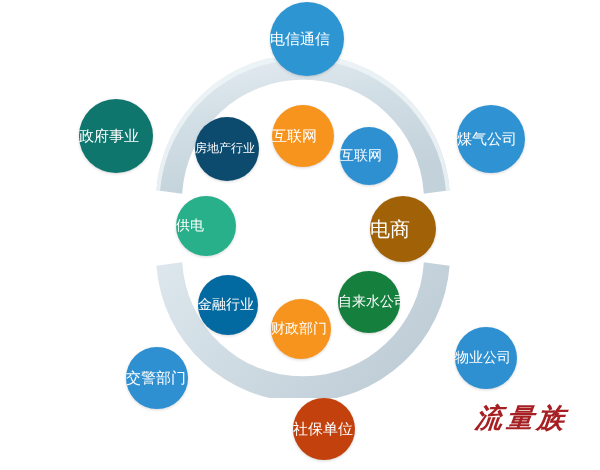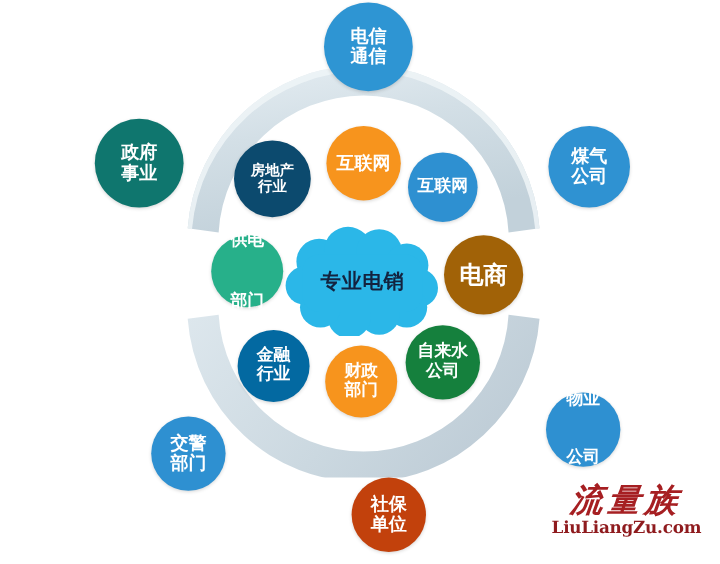--- a/index.html
+++ b/index.html
@@ -54,25 +54,25 @@
     color: #13233f;
     letter-spacing: 0.5px;
     white-space: nowrap;
   }
 
   
   .bubble {
     position: absolute;
     border-radius: 50%;
     display: flex;
-    flex-direction: column;
+    flex-direction: row;
     align-items: center;
-    justify-content: center;
+    justify-content: flex-start;
     color: #ffffff;
-    font-weight: bold;
+    font-weight: normal;
     line-height: 1.12;
     text-align: center;
     box-shadow: 0 1px 3px rgba(0,0,0,0.16);
     box-sizing: border-box;
   }
   .bubble .ln { display: block; white-space: nowrap; }
 
   
   .watermark {
     position: absolute;
@@ -131,38 +131,20 @@
       <path d="M 316.6 207.7
                A 147 147 0 0 1 23.4 207.7
                L 49.2 204.3
                A 121 121 0 0 0 290.8 204.3
                Z" fill="url(#ringGrad2)"></path>
 
       <path d="M 23.4 132.3 A 147 147 0 0 1 316.6 132.3 L 313.0 133.0 A 143.5 143.5 0 0 0 27.0 133.0 Z" fill="#eef4f7" opacity="0.85"></path>
     </svg>
   </div>
 
-  <div class="cloud">
-    <svg width="132" height="92" viewBox="0 0 132 92" xmlns="http://www.w3.org/2000/svg">
-      <g fill="#2bb7e8">
-        <circle cx="30" cy="30" r="19"></circle>
-        <circle cx="54" cy="21" r="20"></circle>
-        <circle cx="80" cy="22" r="19"></circle>
-        <circle cx="103" cy="33" r="18"></circle>
-        <circle cx="113" cy="52" r="16"></circle>
-        <circle cx="103" cy="68" r="17"></circle>
-        <circle cx="80" cy="74" r="17"></circle>
-        <circle cx="55" cy="76" r="18"></circle>
-        <circle cx="31" cy="68" r="17"></circle>
-        <circle cx="18" cy="50" r="16"></circle>
-        <rect x="16" y="24" width="100" height="48" rx="14"></rect>
-      </g>
-    </svg>
-    <div class="cloud-label">专业电销</div>
-  </div>
 
   <div id="bubble-layer">
       <div class="bubble" style="left: 270px; top: 2px; width: 74px; height: 74px; background: rgb(46, 149, 211); font-size: 15px;">
         <span class="ln">电信</span>
         <span class="ln">通信</span>
       </div>
       <div class="bubble" style="left: 79px; top: 99px; width: 74px; height: 74px; background: #0f766e; font-size: 15px;">
         <span class="ln">政府</span>
         <span class="ln">事业</span>
       </div>
@@ -184,40 +166,39 @@
         <span class="ln">供电</span>
         <span class="ln">部门</span>
       </div>
       <div class="bubble" style="left: 370px; top: 196px; width: 66px; height: 66px; background: #a16207; font-size: 20px;">
         <span class="ln">电商</span>
       </div>
       <div class="bubble" style="left: 198px; top: 275px; width: 60px; height: 60px; background: #0369a1; font-size: 14px;">
         <span class="ln">金融</span>
         <span class="ln">行业</span>
       </div>
-      <div class="bubble" style="left: 271px; top: 288px; width: 60px; height: 60px; background: rgb(247, 148, 29); font-size: 14px;">
+      <div class="bubble" style="left: 271px; top: 299px; width: 60px; height: 60px; background: rgb(247, 148, 29); font-size: 14px;">
         <span class="ln">财政</span>
         <span class="ln">部门</span>
       </div>
       <div class="bubble" style="left: 338px; top: 271px; width: 62px; height: 62px; background: #15803d; font-size: 14px;">
         <span class="ln">自来水</span>
         <span class="ln">公司</span>
       </div>
-      <div class="bubble" style="left: 455px; top: 327px; width: 62px; height: 62px; background: rgb(46, 144, 209); font-size: 14px; gap: 32px;">
+      <div class="bubble" style="left: 455px; top: 327px; width: 62px; height: 62px; background: rgb(46, 144, 209); font-size: 14px;">
         <span class="ln">物业</span>
         <span class="ln">公司</span>
       </div>
       <div class="bubble" style="left: 126px; top: 347px; width: 62px; height: 62px; background: rgb(46, 144, 209); font-size: 15px;">
         <span class="ln">交警</span>
         <span class="ln">部门</span>
       </div>
       <div class="bubble" style="left: 293px; top: 398px; width: 62px; height: 62px; background: #c2410c; font-size: 15px;">
         <span class="ln">社保</span>
         <span class="ln">单位</span>
       </div>
     </div>
 
   <div class="watermark">
     <div class="wm-cn">流量族</div>
-    <div class="wm-en">LiuLiangZu.com</div>
   </div>
 
 </div>
 
 </body></html>

